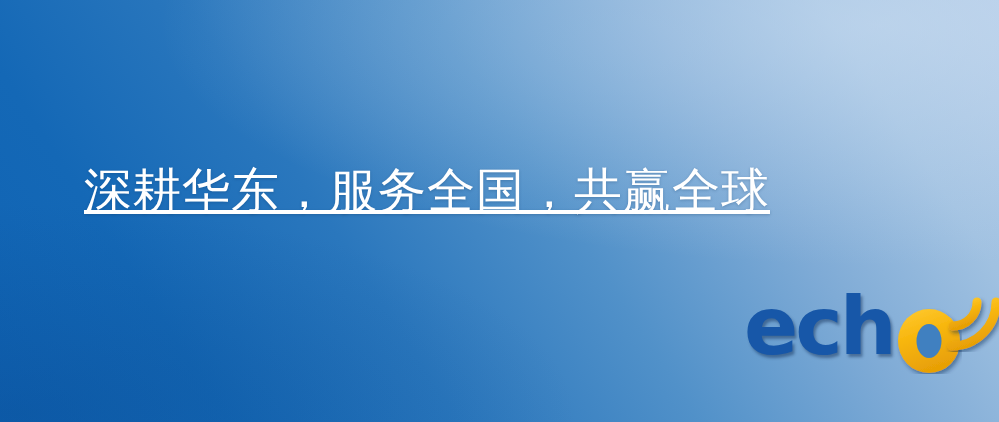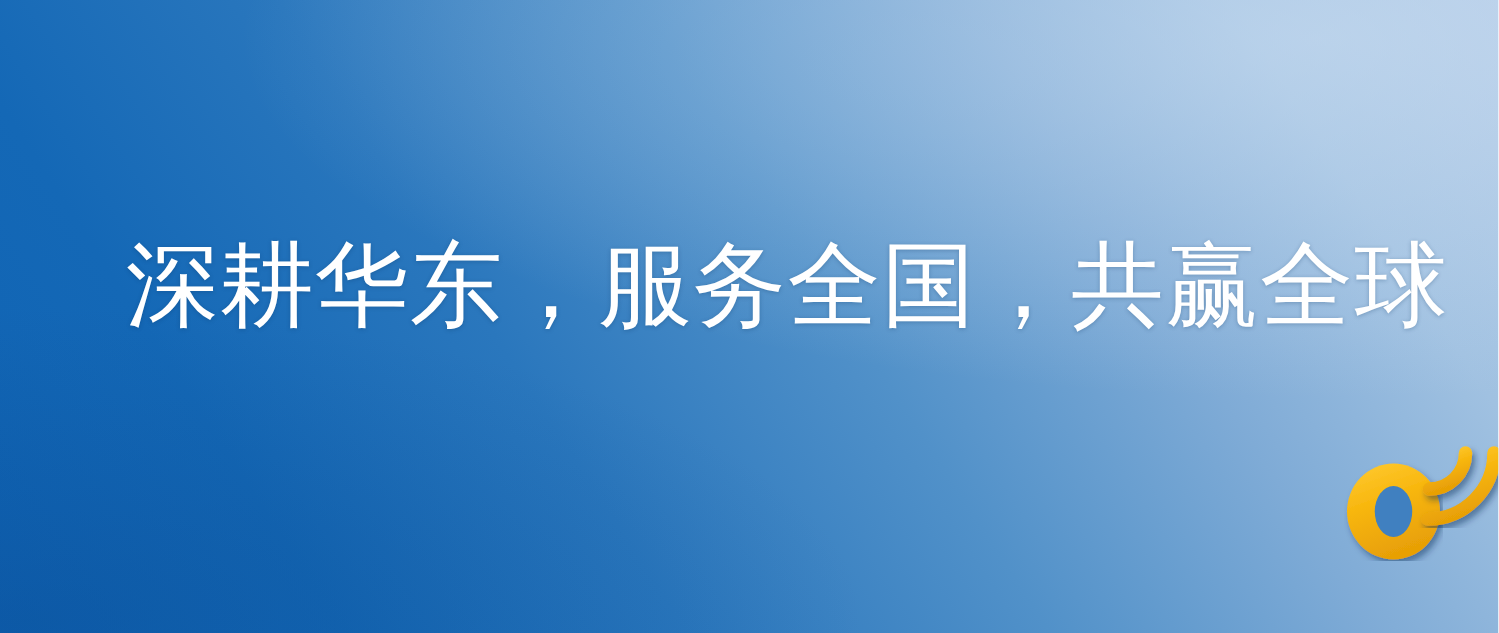--- a/index.html
+++ b/index.html
@@ -33,26 +33,27 @@
       radial-gradient(ellipse 90% 80% at 2% 98%, rgba(8,70,140,0.35) 0%, rgba(8,70,140,0.0) 62%);
     pointer-events: none;
   }
 
   
   #headline {
     position: absolute;
     left: 84px;
     top: 152px;
     font-family: "DejaVu Serif", "Liberation Serif", serif;
-    font-size: 62px;
+    font-size: 48px;
     line-height: 76px;
     letter-spacing: 1px;
     color: #ffffff;
     white-space: nowrap;
     text-shadow: 0 1px 3px rgba(10,50,95,0.28);
+    text-decoration: underline;
   }
 
   
   #subtitle {
     position: absolute;
     left: 86px;
     top: 264px;
     font-family: "DejaVu Sans", "Liberation Sans", sans-serif;
     font-size: 25px;
     line-height: 32px;
@@ -129,20 +130,21 @@
 
   <div id="banner-sheen"></div>
 
   <div id="headline">深耕华东，服务全国，共赢全球</div>
 
 
   <div id="logo">
 
     <div id="logo-wordmark">
 
+      <span id="logo-echo-text">ech</span>
 
       <svg id="logo-o" viewBox="0 0 66 66">
         <defs>
           <linearGradient id="goldGrad" x1="0" y1="0" x2="0.35" y2="1">
             <stop offset="0%" stop-color="#ffcb33"></stop>
             <stop offset="45%" stop-color="#f8b70f"></stop>
             <stop offset="100%" stop-color="#e8a006"></stop>
           </linearGradient>
           <filter id="dropShadow" x="-40%" y="-40%" width="190%" height="190%">
             <feDropShadow dx="2" dy="3" stdDeviation="2.2" flood-color="#0c264e" flood-opacity="0.45"></feDropShadow>

